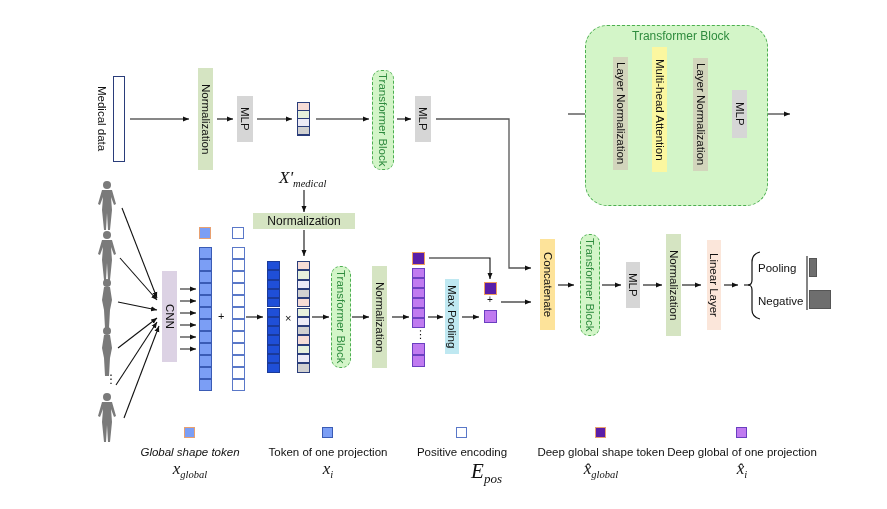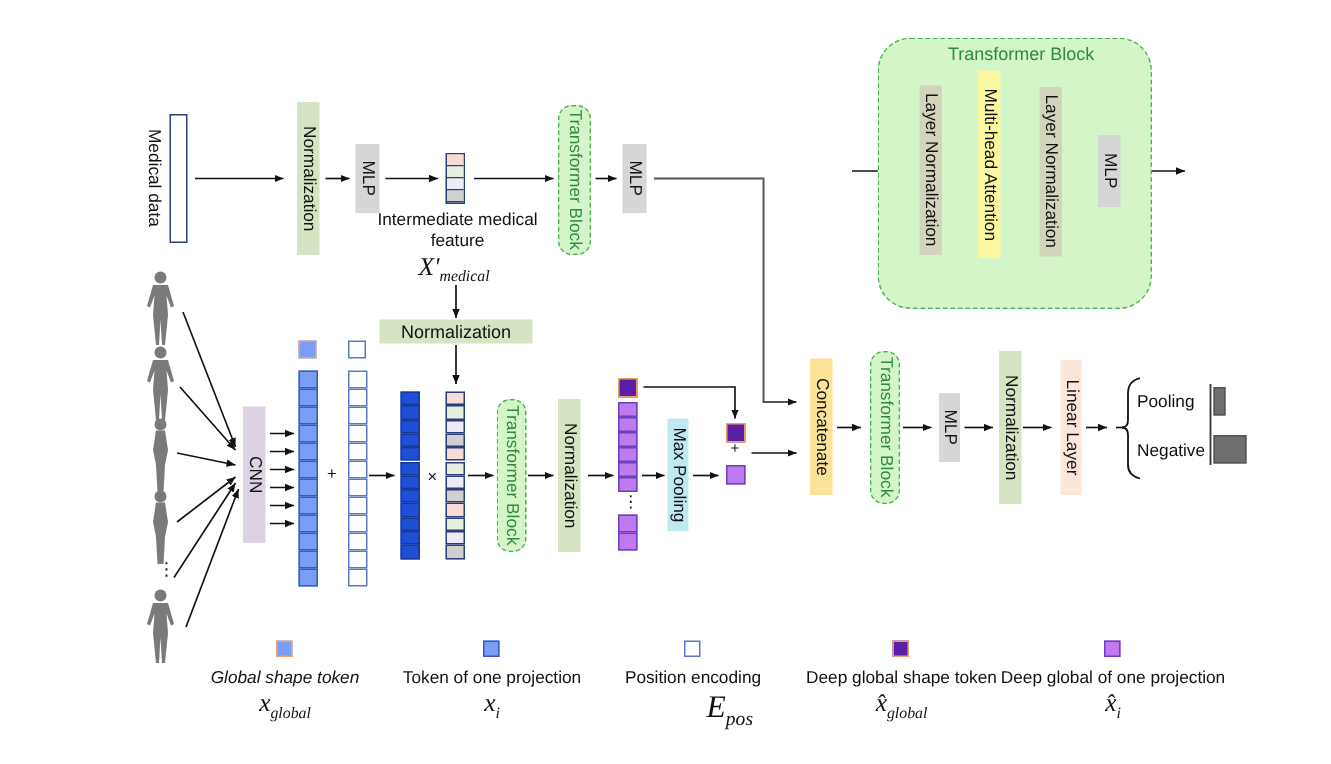--- a/index.html
+++ b/index.html
@@ -102,24 +102,20 @@
   </div>
   <div class="vbox mlp" style="left:237px;top:96px;width:16px;height:46px;">
     <span class="vtext">MLP</span>
   </div>
   <div id="feature-strip-top" style="position:absolute;left:297px;top:102px;width:13px;height:34px;border:1.3px solid #2a3d7a;box-sizing:border-box;display:flex;flex-direction:column;">
       <div style="flex: 1 1 0%; background: rgb(246, 220, 214); border-bottom: 1px solid rgb(42, 61, 122);"></div>
       <div style="flex: 1 1 0%; background: rgb(230, 240, 220); border-bottom: 1px solid rgb(42, 61, 122);"></div>
       <div style="flex: 1 1 0%; background: rgb(236, 235, 246); border-bottom: 1px solid rgb(42, 61, 122);"></div>
       <div style="flex: 1 1 0%; background: rgb(208, 208, 208); border-bottom: 1px solid rgb(42, 61, 122);"></div>
     </div>
-  <div class="label" style="left:250px;top:140px;width:110px;line-height:14px;">
-    <div>Intermediate medical</div>
-    <div>feature</div>
-  </div>
   <div class="math" style="left:279px;top:168px;font-size:17px;">
     <span>X'</span><sub>medical</sub>
   </div>
   <div class="vbox tb" style="left:372px;top:70px;width:22px;height:100px;">
     <span class="vtext">Transformer Block</span>
   </div>
   <div class="vbox mlp" style="left:415px;top:96px;width:16px;height:46px;">
     <span class="vtext">MLP</span>
   </div>
 
@@ -293,21 +289,21 @@
   <div id="neg-bar" class="cell" style="left: 809px; top: 290px; height: 19px; background: rgb(110, 110, 110); border: 1px solid rgb(85, 85, 85); width: 22px;"></div>
 
   <div id="legend">
       <div class="legend-sw" style="left: 184px; top: 427px; background: rgb(123, 158, 245); border: 1.3px solid rgb(232, 160, 112);"></div>
       <div class="label" style="left: 110px; top: 446px; width: 160px; font-style: italic;">Global shape token</div>
       <div class="math" style="left: 150px; top: 459px; width: 80px; text-align: center; font-size: 17px;"><span>x</span><sub>global</sub></div>
       <div class="legend-sw" style="left: 322px; top: 427px; background: rgb(123, 158, 245); border: 1.3px solid rgb(58, 91, 181);"></div>
       <div class="label" style="left: 248px; top: 446px; width: 160px;">Token of one projection</div>
       <div class="math" style="left: 288px; top: 459px; width: 80px; text-align: center; font-size: 17px;"><span>x</span><sub>i</sub></div>
       <div class="legend-sw" style="left: 456px; top: 427px; background: rgb(255, 255, 255); border: 1.3px solid rgb(90, 120, 200);"></div>
-      <div class="label" style="left: 382px; top: 446px; width: 160px;">Position encoding</div>
+      <div class="label" style="left: 382px; top: 446px; width: 160px;">Positive encoding</div>
       <div class="math" style="left: 422px; top: 459px; width: 80px; text-align: right; font-size: 21px;"><span>E</span><sub>pos</sub></div>
       <div class="legend-sw" style="left: 595px; top: 427px; background: rgb(90, 30, 168); border: 1.3px solid rgb(232, 160, 112);"></div>
       <div class="label" style="left: 521px; top: 446px; width: 160px;">Deep global shape token</div>
       <div class="math" style="left: 561px; top: 459px; width: 80px; text-align: center; font-size: 17px;"><span>x̂</span><sub>global</sub></div>
       <div class="legend-sw" style="left: 736px; top: 427px; background: rgb(192, 122, 240); border: 1.3px solid rgb(106, 63, 192);"></div>
       <div class="label" style="left: 662px; top: 446px; width: 160px;">Deep global of one projection</div>
       <div class="math" style="left: 702px; top: 459px; width: 80px; text-align: center; font-size: 17px;"><span>x̂</span><sub>i</sub></div>
     </div>
 </div>
 

